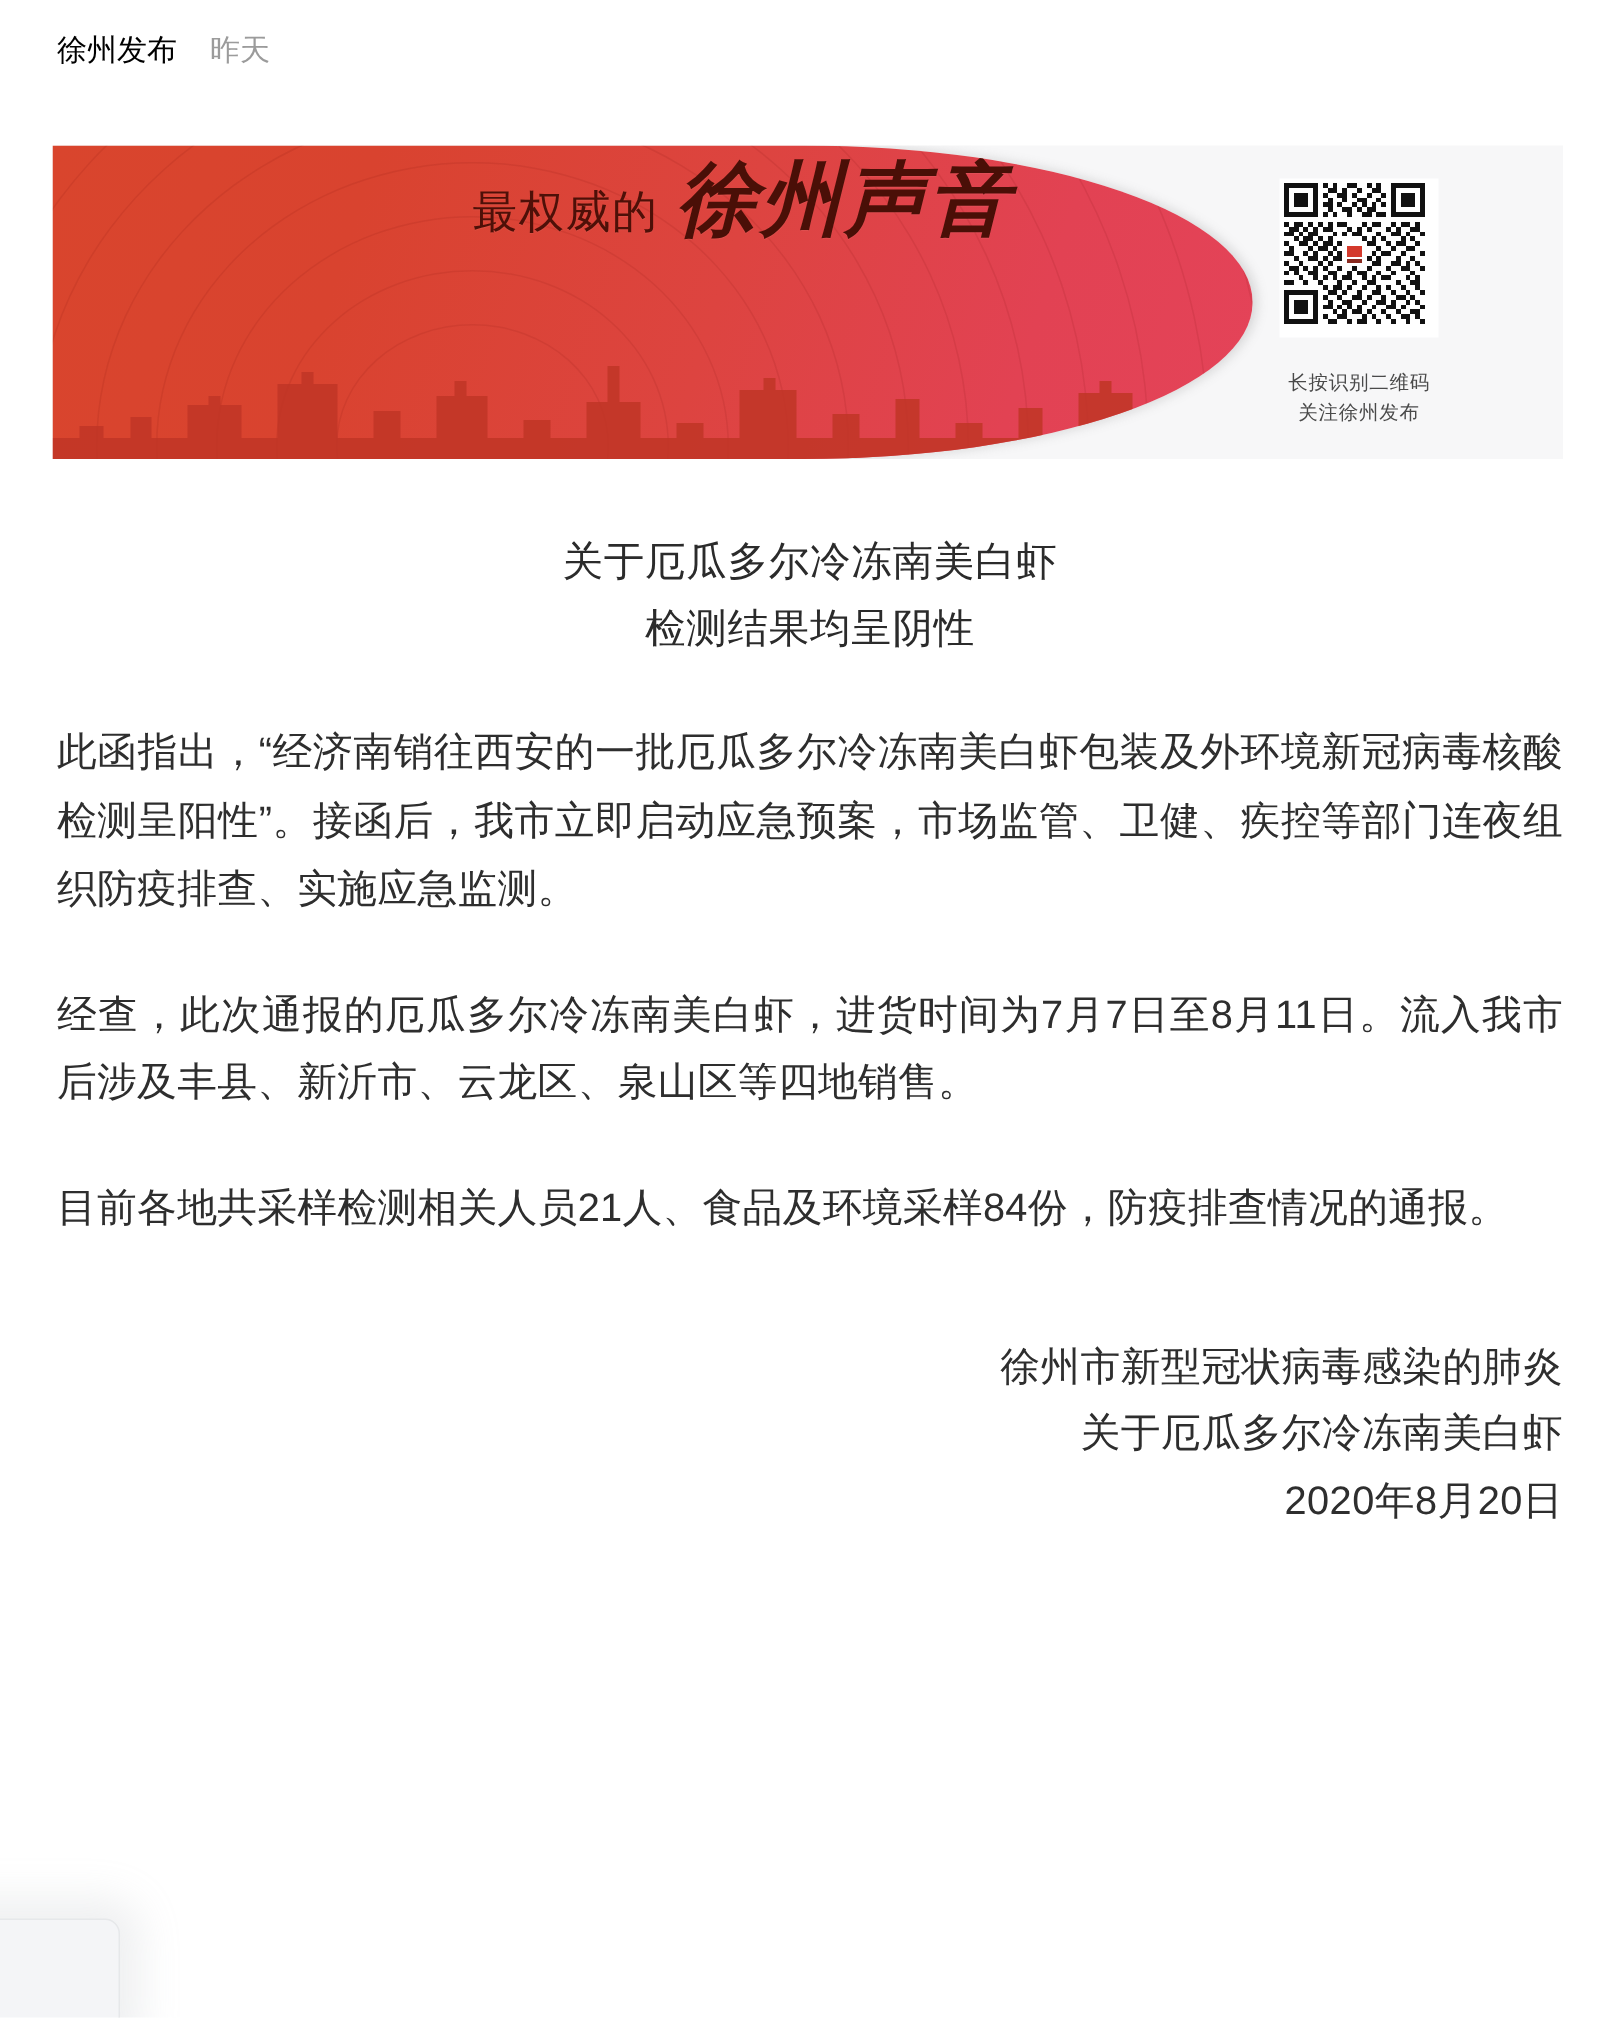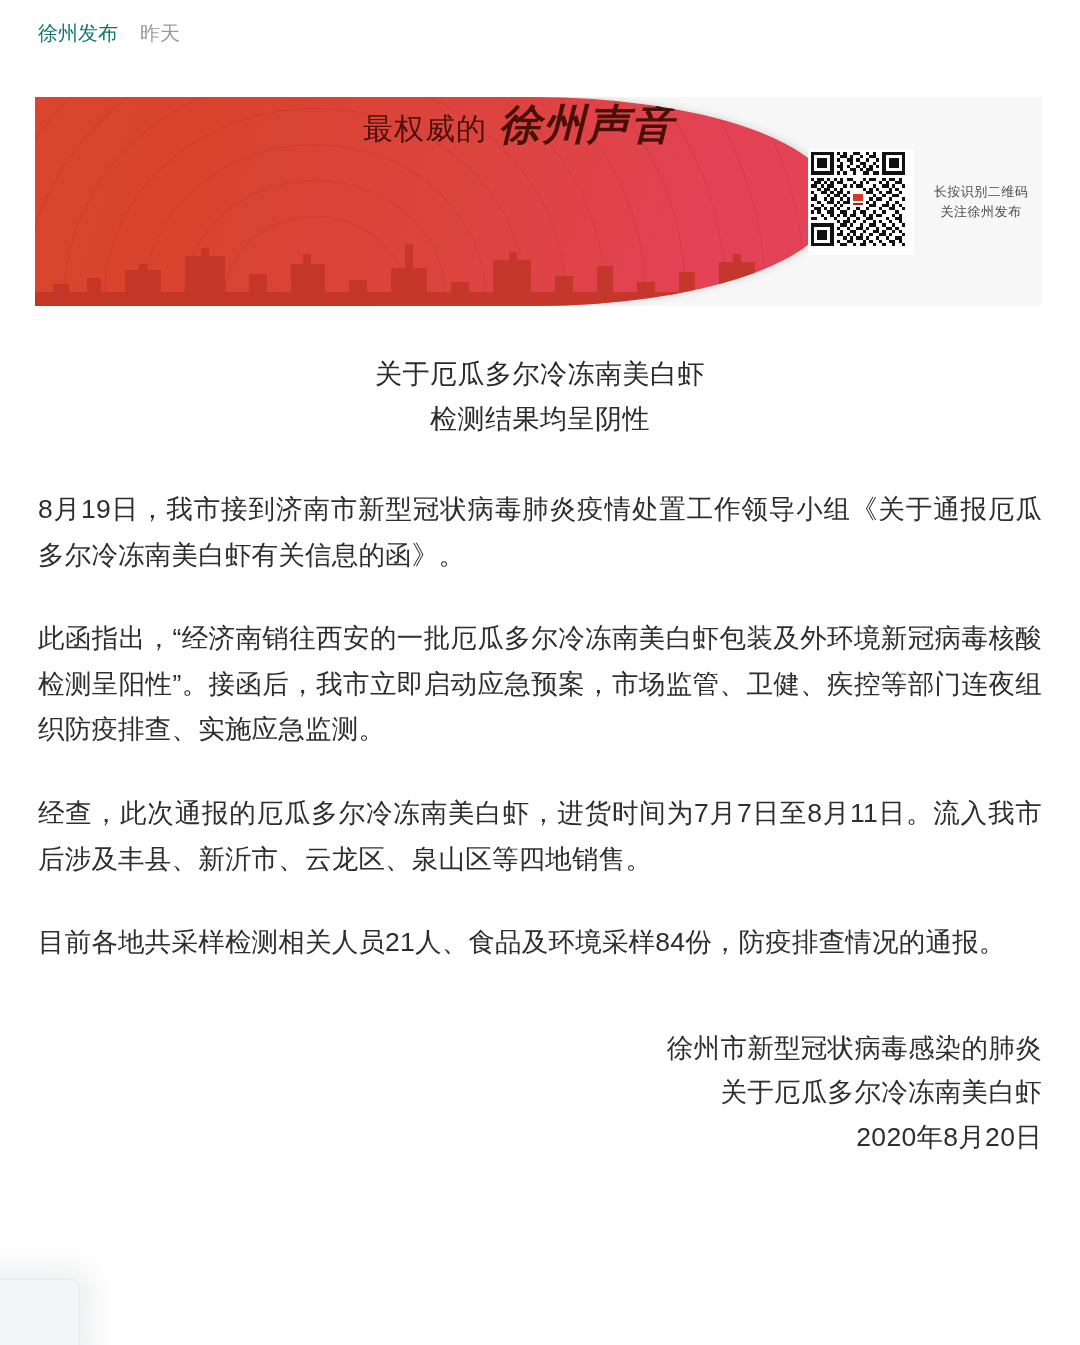--- a/index.html
+++ b/index.html
@@ -35,21 +35,21 @@
     color: #2c2c2c;
   }
   .byline {
     padding: 20px 40px 0 38px;
     display: flex;
     align-items: baseline;
     gap: 22px;
     font-size: 20px;
   }
   .byline .account {
-    color: #0f766e;
+    color: #000000;
   }
   .byline .time {
     color: #9b9b9b;
   }
 
   
   .banner-wrap {
     position: relative;
     margin: 50px 38px 0 35px;
     height: 209px;
@@ -112,41 +112,41 @@
     gap: 12px;
     color: #4e1008;
     text-shadow: 0 1px 0 rgba(255,255,255,0.06);
   }
   .bt-plain {
     font-size: 30px;
     font-weight: 500;
     letter-spacing: 1px;
   }
   .bt-brush {
-    font-size: 42px;
+    font-size: 54px;
     font-weight: 700;
     font-style: italic;
     font-family: Liberation Mono, monospace;
     letter-spacing: 2px;
     color: #4a0f07;
   }
   .btline.second {
     padding-right: 0px;
     margin-top: 4px;
   }
 
   
   .qr-block {
     position: absolute;
-    right: 0;
+    right: 12px;
     top: 0;
     width: 248px;
     height: 209px;
     display: flex;
-    flex-direction: row;
+    flex-direction: column;
     align-items: center;
     justify-content: center;
     gap: 20px;
   }
   .qr-code {
     width: 100px;
     height: 100px;
     background: #ffffff;
     padding: 3px;
     position: relative;
@@ -491,21 +491,20 @@
       </div>
     </div>
   </div>
 
   <div class="doc">
     <div class="doc-heading">
       <div>关于厄瓜多尔冷冻南美白虾</div>
       <div>检测结果均呈阴性</div>
     </div>
 
-    <p class="para first">8月19日，我市接到济南市新型冠状病毒肺炎疫情处置工作领导小组《关于通报厄瓜多尔冷冻南美白虾有关信息的函》。</p>
     <p class="para">此函指出，“经济南销往西安的一批厄瓜多尔冷冻南美白虾包装及外环境新冠病毒核酸检测呈阳性”。接函后，我市立即启动应急预案，市场监管、卫健、疾控等部门连夜组织防疫排查、实施应急监测。</p>
     <p class="para">经查，此次通报的厄瓜多尔冷冻南美白虾，进货时间为7月7日至8月11日。流入我市后涉及丰县、新沂市、云龙区、泉山区等四地销售。</p>
     <p class="para">目前各地共采样检测相关人员21人、食品及环境采样84份，防疫排查情况的通报。</p>
 
     <div class="sign">
       <div>徐州市新型冠状病毒感染的肺炎</div>
       <div>关于厄瓜多尔冷冻南美白虾</div>
       <div>2020年8月20日</div>
     </div>
   </div>

